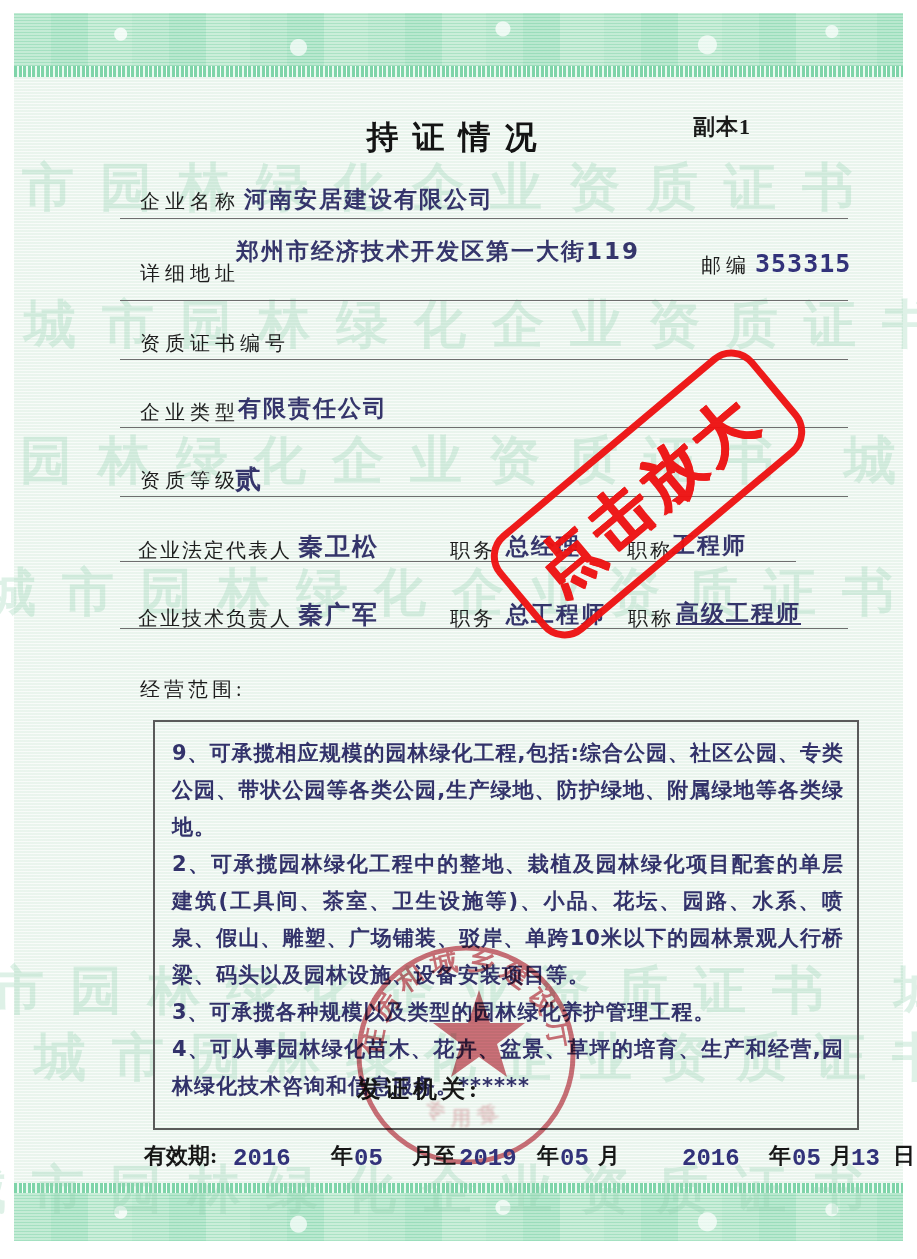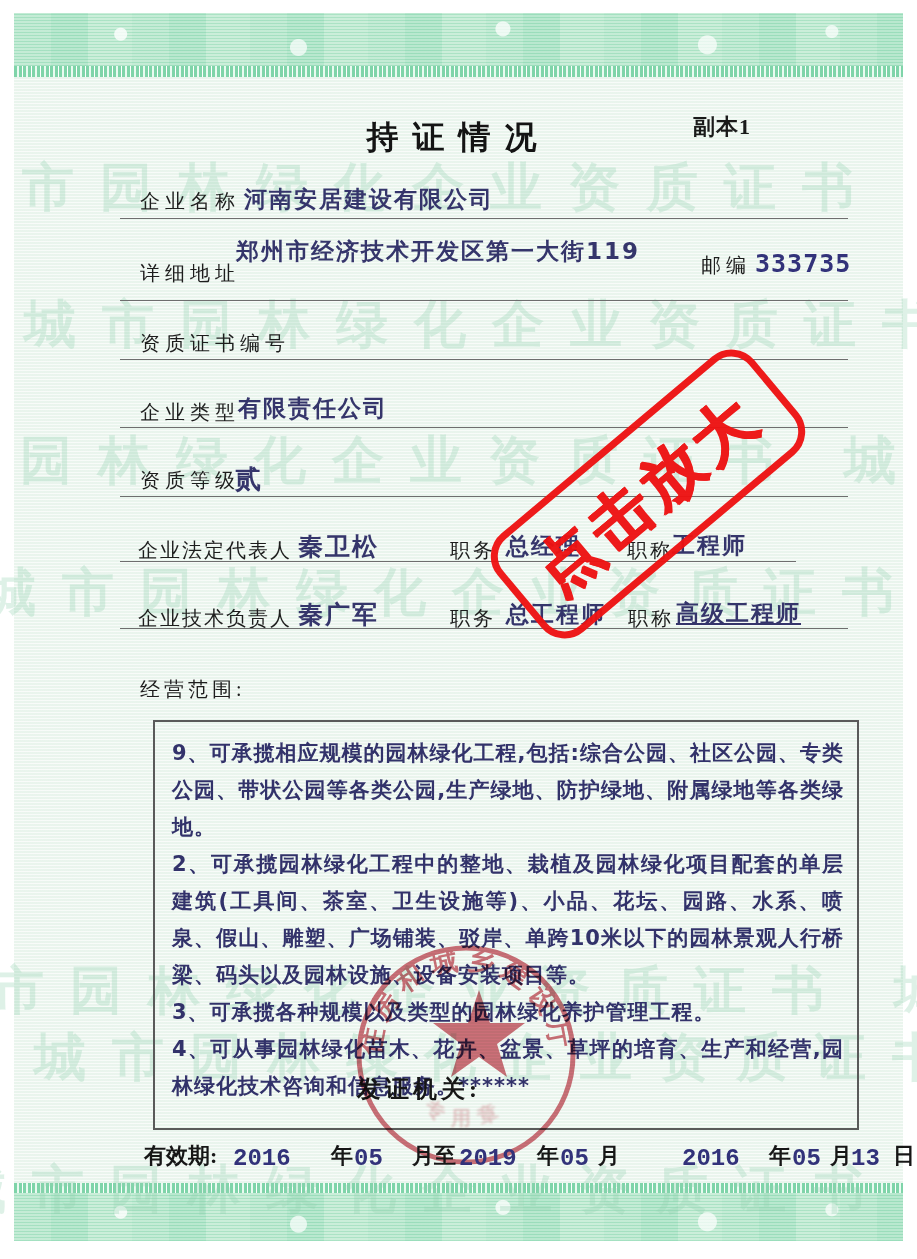--- a/index.html
+++ b/index.html
@@ -93,21 +93,21 @@
     <div class="title">持证情况</div>
     <div class="copy">副本1</div>
 
     <div class="lab" style="left:126px;top:175px;">企业名称</div>
     <div class="val" style="left:230px;top:171px;">河南安居建设有限公司</div>
     <div class="rule" style="left:106px;top:205px;width:728px;"></div>
 
     <div class="val" style="left:222px;top:223px;">郑州市经济技术开发区第一大街119</div>
     <div class="lab" style="left:126px;top:247px;">详细地址</div>
     <div class="lab" style="left:687px;top:239px;">邮编</div>
-    <div class="num" style="left:741px;top:236px;font-size:25px;">333735</div>
+    <div class="num" style="left:741px;top:236px;font-size:25px;">353315</div>
     <div class="rule" style="left:106px;top:287px;width:728px;"></div>
 
     <div class="lab" style="left:126px;top:317px;">资质证书编号</div>
     <div class="rule" style="left:106px;top:346px;width:728px;"></div>
 
     <div class="lab" style="left:126px;top:386px;">企业类型</div>
     <div class="val" style="left:224px;top:380px;">有限责任公司</div>
     <div class="rule" style="left:106px;top:414px;width:728px;"></div>
 
     <div class="lab" style="left:126px;top:454px;">资质等级</div>

